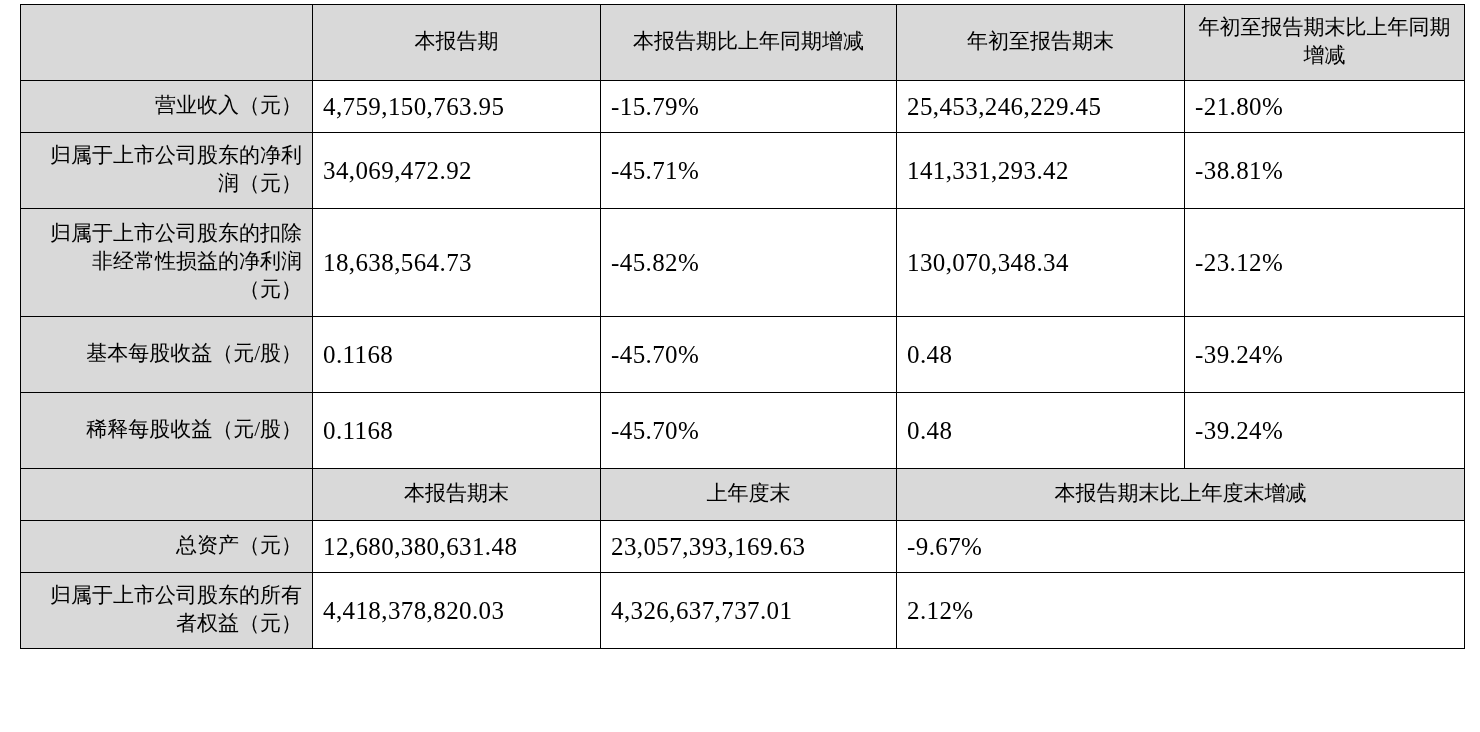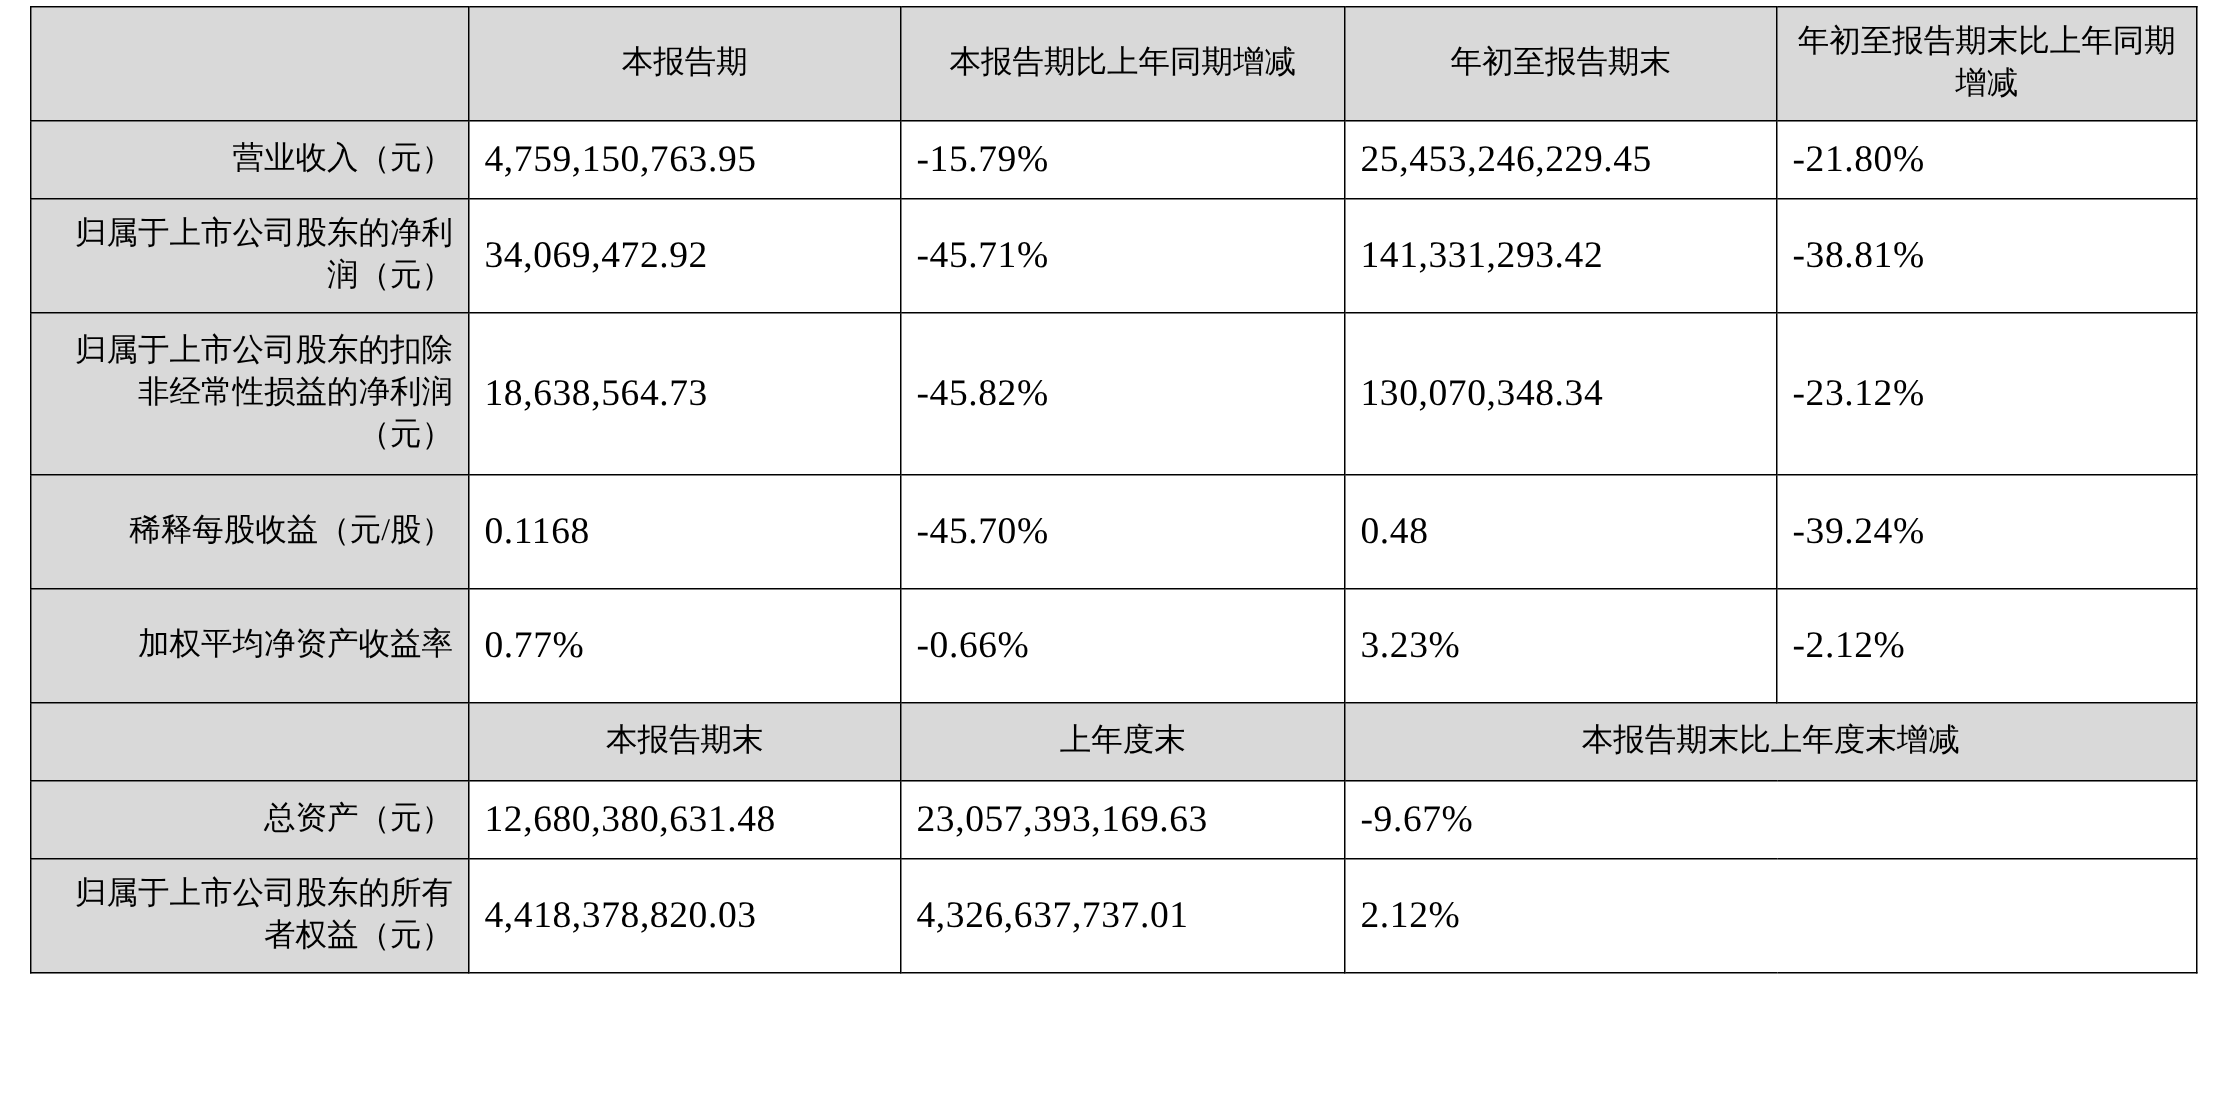--- a/index.html
+++ b/index.html
@@ -101,36 +101,36 @@
 
       <tr>
         <td class="rowlabel tall3">归属于上市公司股东的扣除非经常性损益的净利润（元）</td>
         <td class="num tall3">18,638,564.73</td>
         <td class="num tall3">-45.82%</td>
         <td class="num tall3">130,070,348.34</td>
         <td class="num tall3">-23.12%</td>
       </tr>
 
 
+      <tr>
+        <td class="rowlabel tall2">基本每股收益（元/股）</td>
+        <td class="num tall2">0.1168</td>
+        <td class="num tall2">-45.70%</td>
+        <td class="num tall2">0.48</td>
+        <td class="num tall2">-39.24%</td>
+      </tr>
 
       <tr>
         <td class="rowlabel tall2">稀释每股收益（元/股）</td>
         <td class="num tall2">0.1168</td>
         <td class="num tall2">-45.70%</td>
         <td class="num tall2">0.48</td>
         <td class="num tall2">-39.24%</td>
       </tr>
 
-      <tr>
-        <td class="rowlabel tall2">加权平均净资产收益率</td>
-        <td class="num tall2">0.77%</td>
-        <td class="num tall2">-0.66%</td>
-        <td class="num tall2">3.23%</td>
-        <td class="num tall2">-2.12%</td>
-      </tr>
 
       <tr>
         <td class="hdr one"></td>
         <td class="hdr one">本报告期末</td>
         <td class="hdr one">上年度末</td>
         <td class="hdr one" colspan="2">本报告期末比上年度末增减</td>
       </tr>
 
       <tr>
         <td class="rowlabel one">总资产（元）</td>

